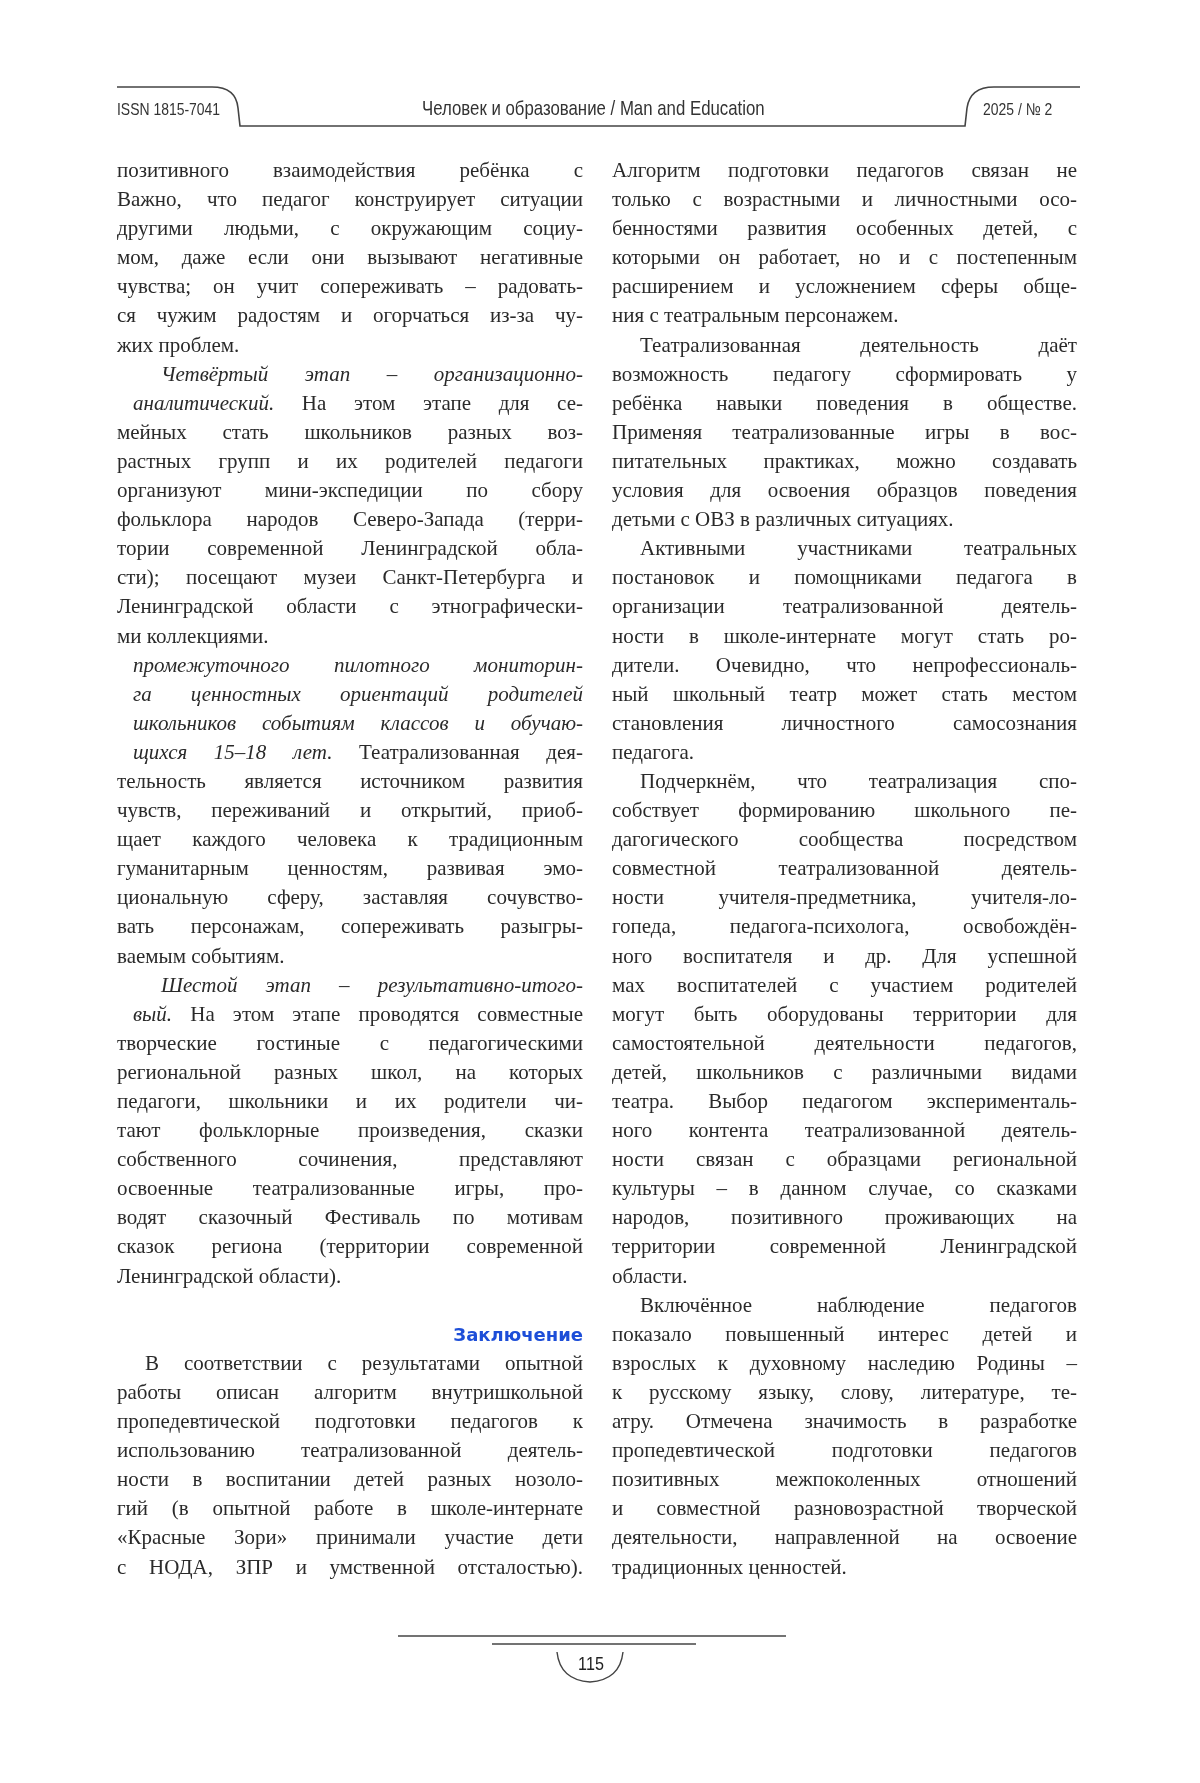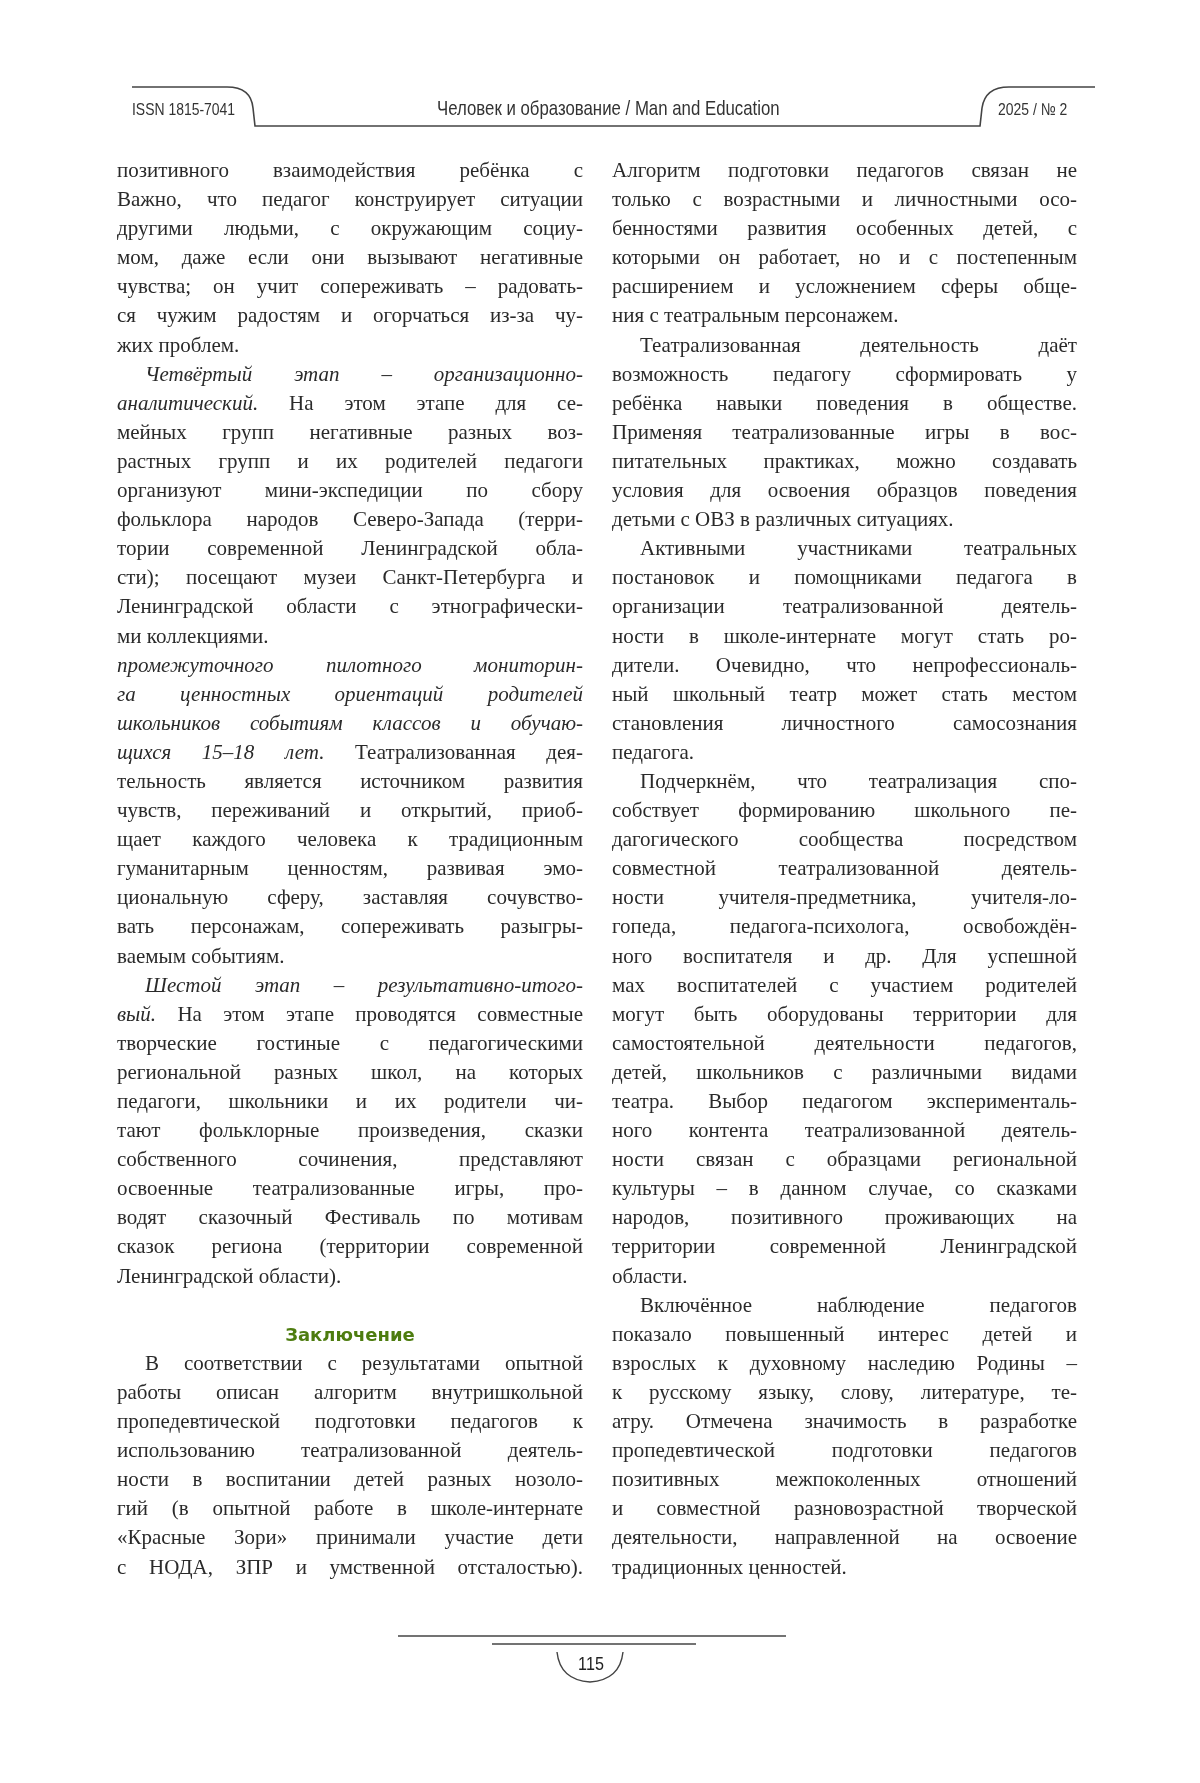--- a/index.html
+++ b/index.html
@@ -1,30 +1,30 @@
 <!DOCTYPE html>
 <html><head>
 <meta charset="utf-8">
 <style>
   html, body { margin:0; padding:0; background:#ffffff; }
   body { width:1200px; height:1783px; position:relative; overflow:hidden; color:#2b2b2b; }
-  .hdr { position:absolute; top:0; left:15px; width:980px; height:140px; }
+  .hdr { position:absolute; top:0; left:0; width:980px; height:140px; }
   .hdr svg { position:absolute; left:0; top:0; }
   .hdr-text { position:absolute; font-family:"Liberation Sans", sans-serif; font-size:17px; color:#333; transform:scaleX(0.82); transform-origin:left center; white-space:nowrap; }
   #issn { left:117px; top:100px; }
   #journal { left:422px; top:96px; font-size:21px; transform:scaleX(0.8); }
   #issue { left:983px; top:100px; }
   .col { position:absolute; top:156px; width:465px; font-family:"Liberation Serif", serif; font-size:21px; line-height:29.1px; color:#2a2a2a; }
   #left { left:117px; width:466px; }
   #right { left:612px; width:465px; }
   .ln { display:block; height:29.1px; white-space:nowrap; overflow:visible; text-align:justify; text-align-last:justify; }
   .ln.last { text-align-last:left; }
   .ln.ind { padding-left:28px; }
-  .it { font-style:italic; }
-  .heading { display:block; height:29.1px; text-align:center; font-family:"DejaVu Sans", sans-serif; font-weight:bold; font-size:18px; color:#4d7c0f; }
+  .it { font-style:italic;margin-left:16px; }
+  .heading { display:block; height:29.1px; text-align:right; font-family:"DejaVu Sans", sans-serif; font-weight:bold; font-size:18px; color:#1d4ed8; }
   .gap { display:block; height:29.1px; }
   .ftr { position:absolute; left:0; top:1620px; width:1200px; height:80px; }
   #pagenum { position:absolute; left:570px; top:1653px; font-family:"Liberation Sans", sans-serif; font-size:19px; transform:scaleX(0.85); transform-origin:center; color:#222; width:42px; text-align:center; }
 </style>
 </head>
 <body>
 
 <div class="hdr">
   <svg width="1200" height="140">
     <path d="M117 87 L212 87 Q236 87 238 108 L240 126 L965 126 L967 108 Q970 87 994 87 L1080 87" fill="none" stroke="#444" stroke-width="1.6"></path>
@@ -40,21 +40,21 @@
       <span class="ln ">Важно, что педагог конструирует ситуации</span>
       <span class="ln ">другими людьми, с окружающим социу-</span>
       <span class="ln ">мом, даже если они вызывают негативные</span>
       <span class="ln ">чувства; он учит сопереживать – радовать-</span>
       <span class="ln ">ся чужим радостям и огорчаться из-за чу-</span>
       <span class="ln  last">жих проблем.</span>
     </div>
     <div>
       <span class="ln ind it">Четвёртый этап – организационно-</span>
       <span class="ln "><span class="it">аналитический.</span> На этом этапе для се-</span>
-      <span class="ln ">мейных групп негативные разных воз-</span>
+      <span class="ln ">мейных стать школьников разных воз-</span>
       <span class="ln ">растных групп и их родителей педагоги</span>
       <span class="ln ">организуют мини-экспедиции по сбору</span>
       <span class="ln ">фольклора народов Северо-Запада (терри-</span>
       <span class="ln ">тории современной Ленинградской обла-</span>
       <span class="ln ">сти); посещают музеи Санкт-Петербурга и</span>
       <span class="ln ">Ленинградской области с этнографически-</span>
       <span class="ln  last">ми коллекциями.</span>
     </div>
     <div>
       <span class="ln it">промежуточного пилотного мониторин-</span>

